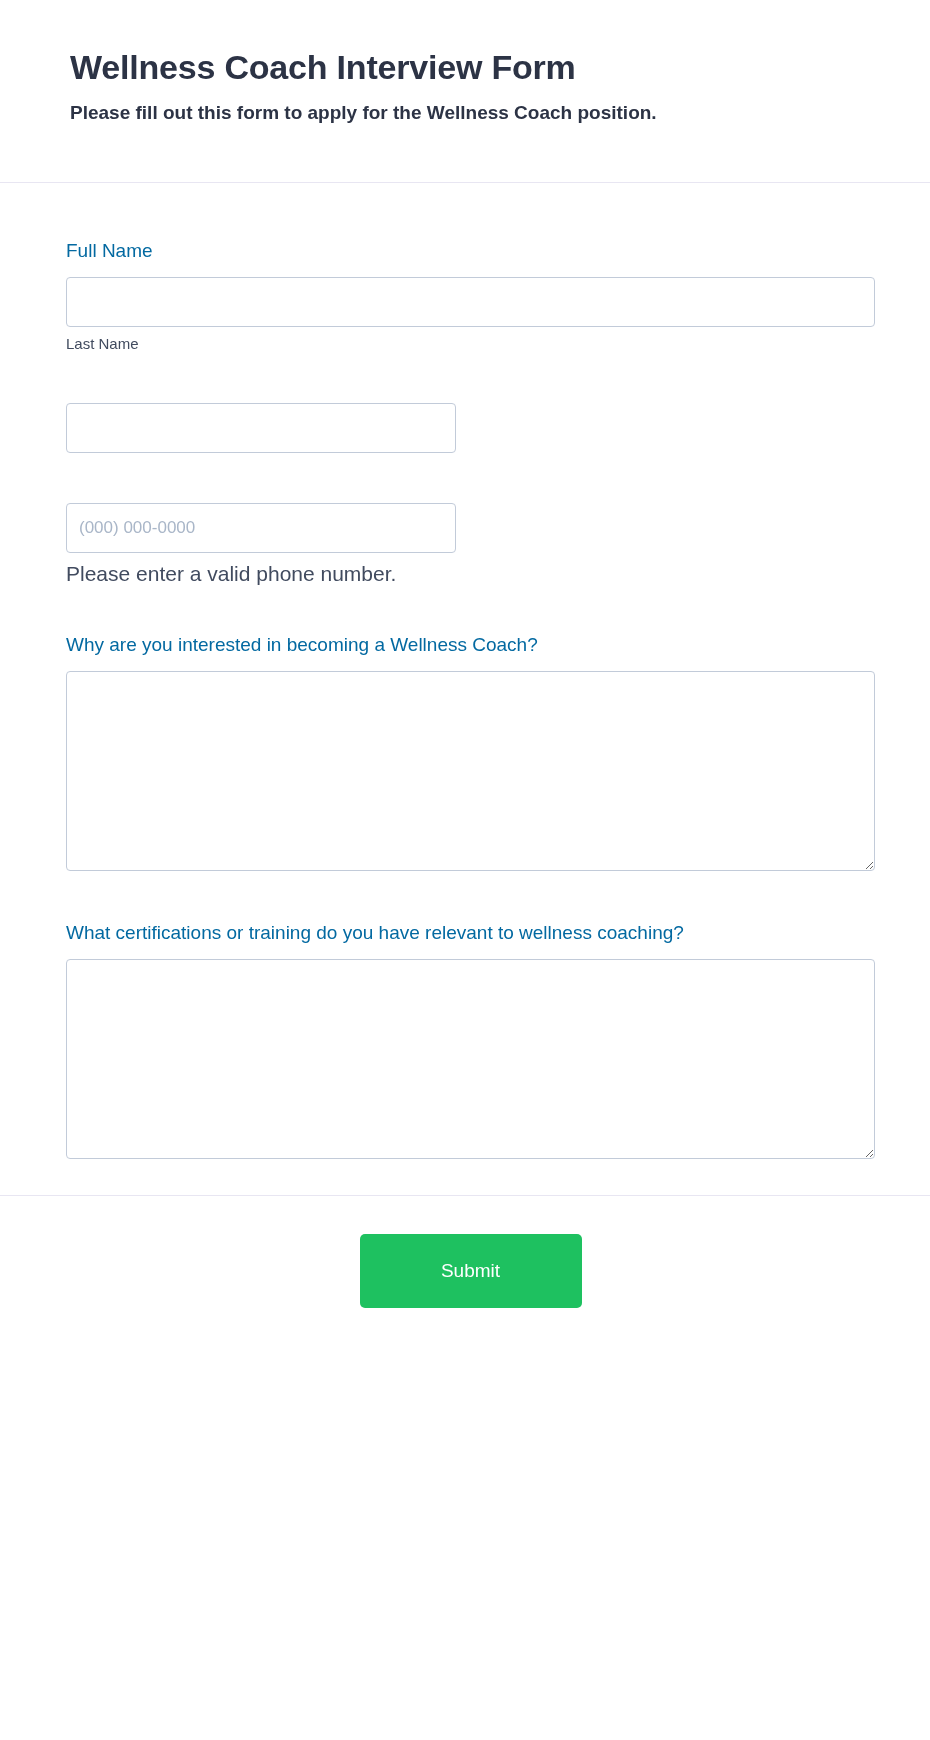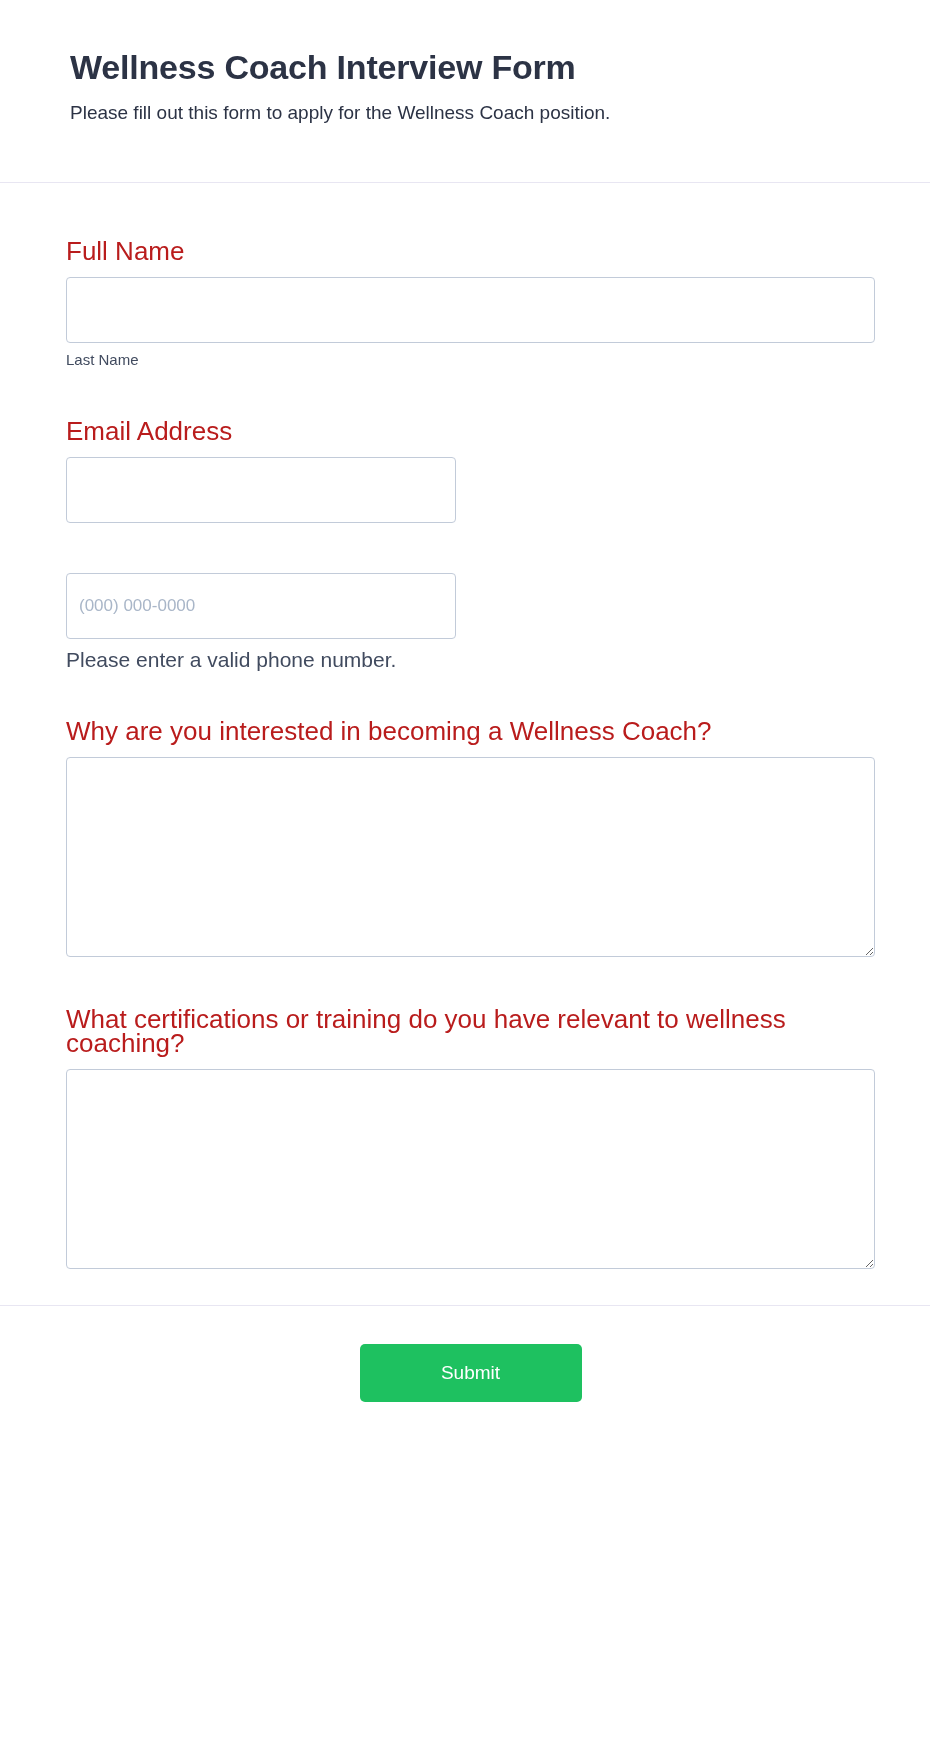--- a/index.html
+++ b/index.html
@@ -11,37 +11,37 @@
   }
   .page { width: 930px; height: 1740px; background: #fff; overflow: hidden; }
 
   
   .form-header { padding: 46px 58px 56px 70px; }
   .form-title {
     font-size: 34px; line-height: 42px; font-weight: 700;
     color: #2c3345; letter-spacing: -0.2px;
   }
   .form-subtitle {
-    font-size: 19px; line-height: 26px; font-weight: 400;
+    font-size: 19px; line-height: 26px; font-weight: 700;
     color: #2c3345; margin-top: 12px;
   }
   .divider { border: none; border-top: 1px solid #e8e6f2; width: 100%; }
 
   
   .form-body { padding: 56px 55px 36px 66px; }
   .field { margin-bottom: 50px; }
   .field:last-child { margin-bottom: 0; margin-top: 23px; }
   .q-label {
-    display: block; font-size: 26px; line-height: 24px;
-    font-weight: 500; color: #b91c1c; margin-bottom: 14px;
+    display: block; font-size: 19px; line-height: 24px;
+    font-weight: 500; color: #0369a1; margin-bottom: 14px;
   }
   .name-row { display: flex; gap: 30px; }
   .name-col { flex: 1; }
   input.text-input {
-    width: 100%; height: 66px;
+    width: 100%; height: 50px;
     border: 1px solid #c2cbd9; border-radius: 4px;
     font-family: "Liberation Sans", sans-serif;
     font-size: 17px; color: #2c3345; padding: 0 12px;
     background: #fff; outline: none;
   }
   input.text-input::placeholder { color: #a9b6c8; opacity: 1; }
   .sublabel {
     font-size: 15px; line-height: 18px; color: #414b5f;
     margin-top: 8px; font-weight: 400;
   }
@@ -53,21 +53,21 @@
     width: 100%; height: 200px;
     border: 1px solid #c2cbd9; border-radius: 4px;
     font-family: "Liberation Sans", sans-serif;
     font-size: 17px; color: #2c3345; padding: 10px 12px;
     background: #fff; outline: none; resize: both; display: block;
   }
 
   
   .form-footer { padding: 38px 55px 0 66px; text-align: center; }
   .submit-btn {
-    width: 222px; height: 58px;
+    width: 222px; height: 74px;
     background: #1ec160; color: #ffffff;
     border: none; border-radius: 5px;
     font-family: "Liberation Sans", sans-serif;
     font-size: 19px; font-weight: 500; cursor: pointer;
   }
 </style>
 </head>
 <body>
 
 <div class="page">
@@ -85,21 +85,20 @@
       <label class="q-label">Full Name</label>
       <div class="name-row">
         <div class="name-col">
           <input type="text" class="text-input" value="" style="">
           <div class="sublabel">Last Name</div>
         </div>
       </div>
     </section>
 
     <section class="field">
-      <label class="q-label">Email Address</label>
       <div class="name-row">
         <div class="name-col">
           <input type="text" class="text-input" value="" style="">
         </div>
         <div class="name-col"></div>
       </div>
     </section>
 
     <section class="field">
       <div class="name-row">

